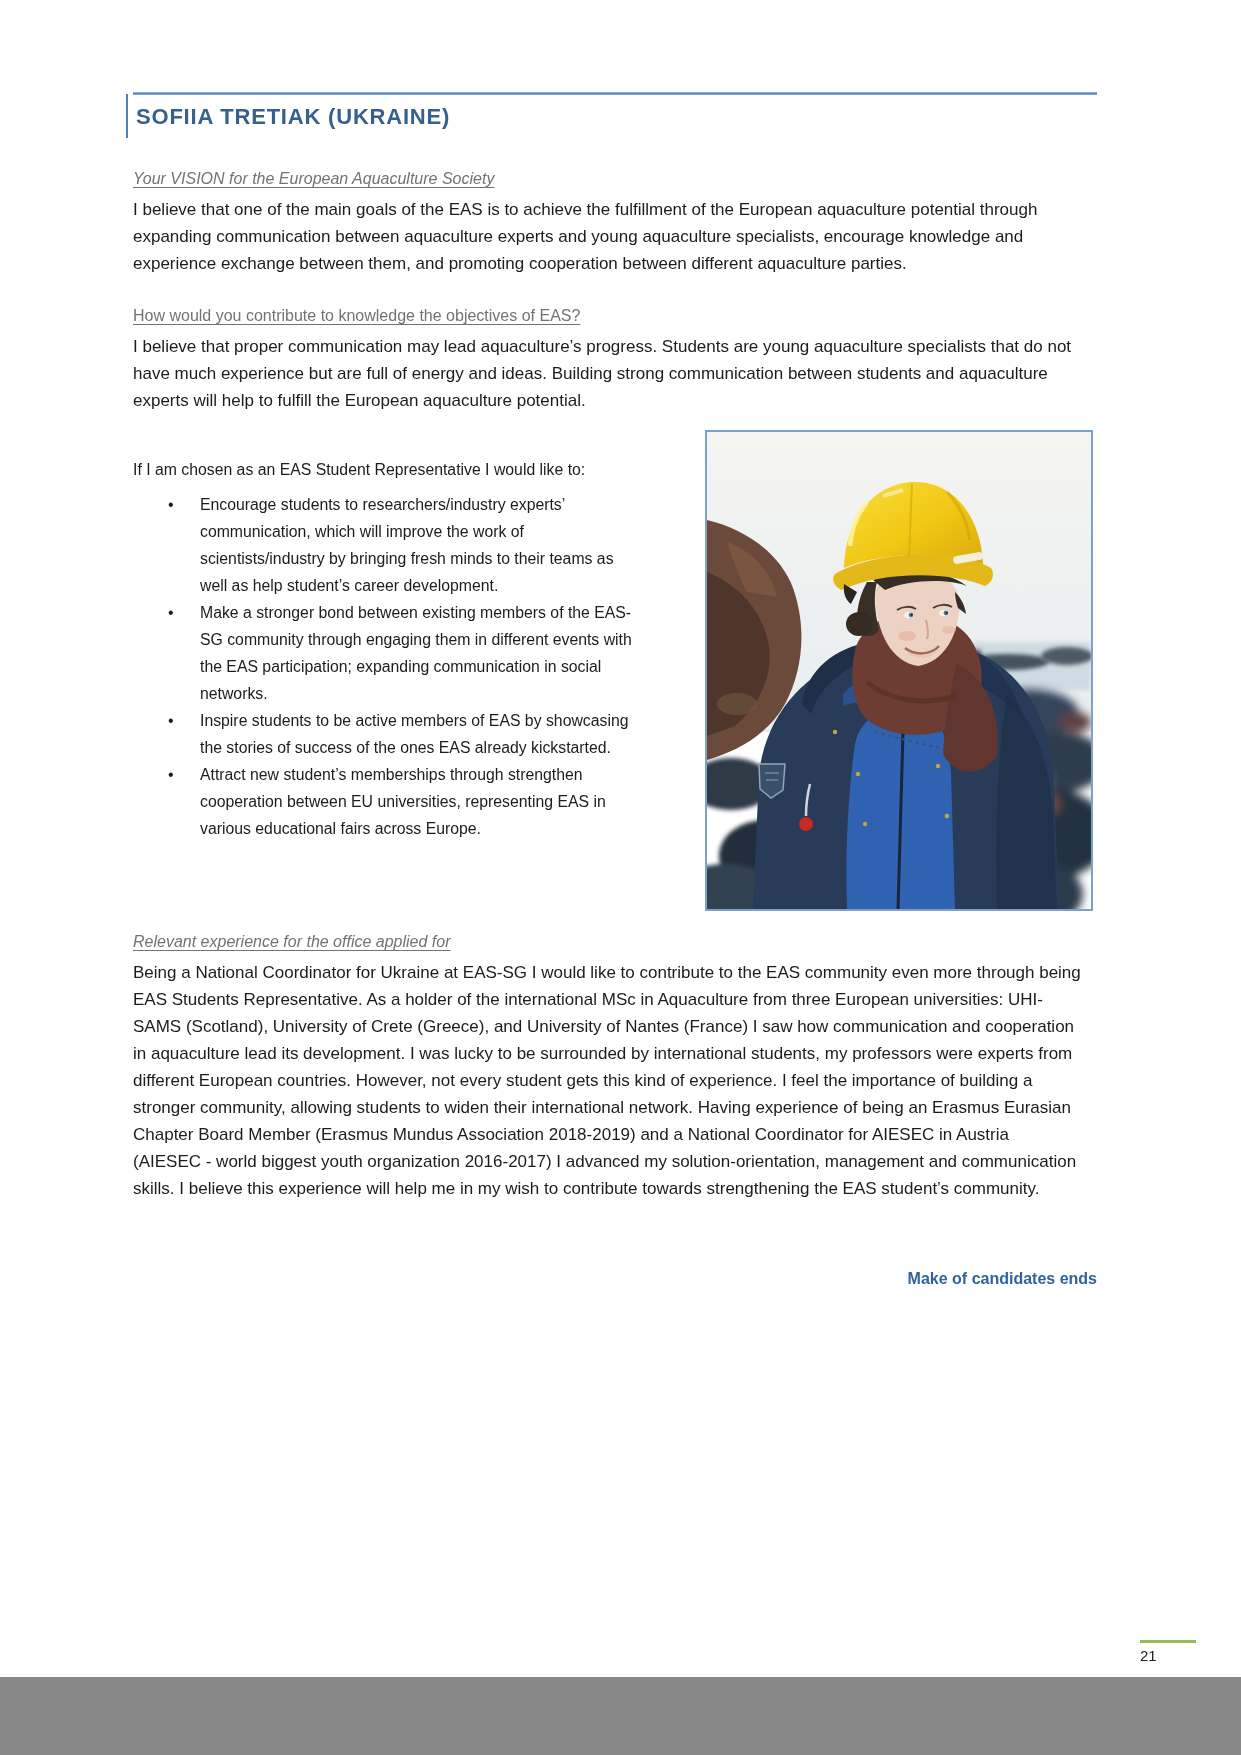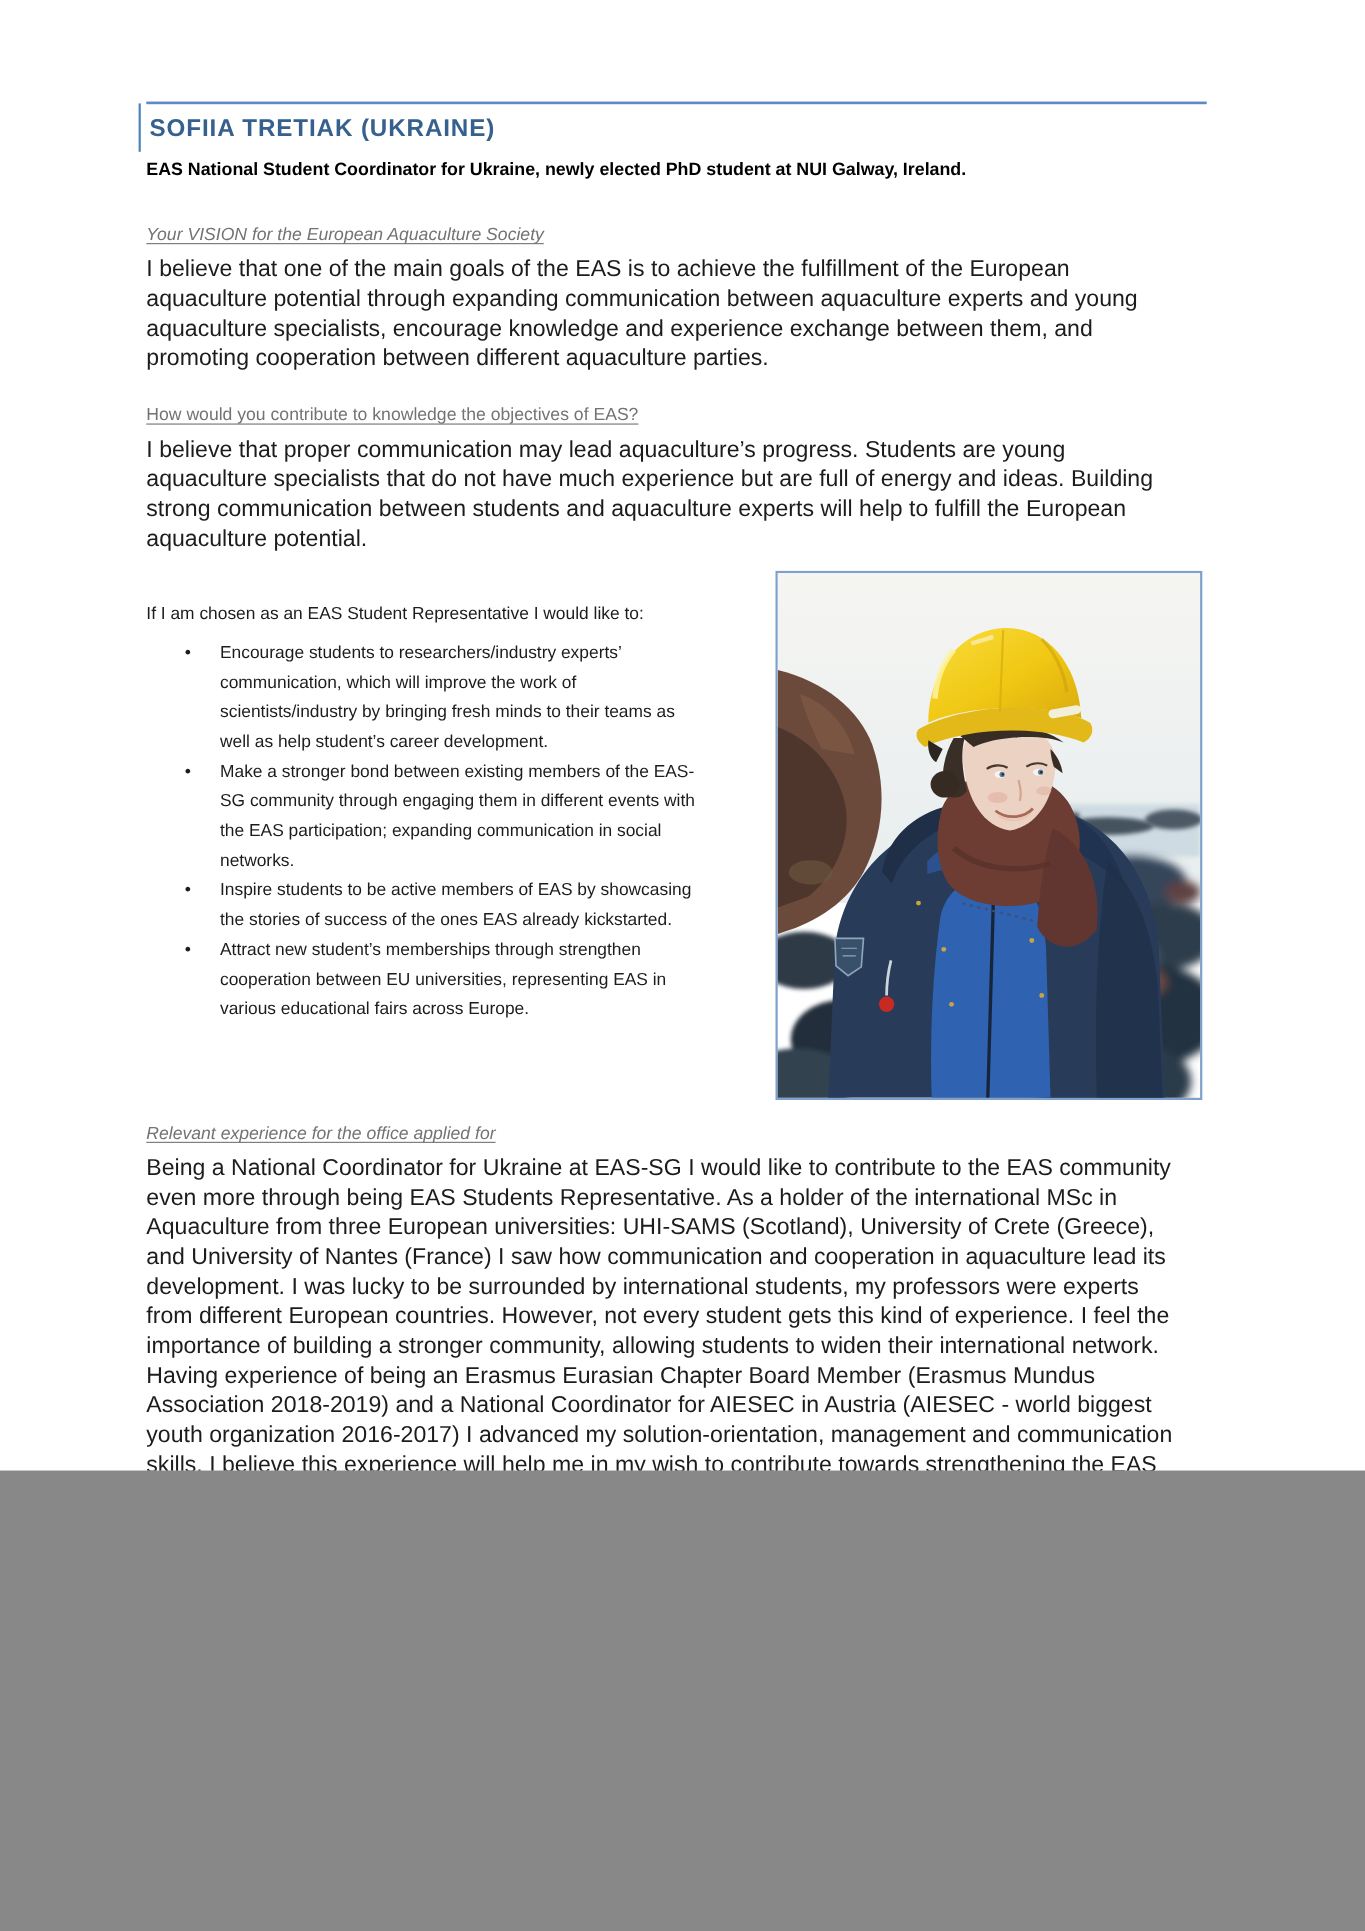--- a/index.html
+++ b/index.html
@@ -1,18 +1,18 @@
 <!DOCTYPE html>
 <html><head>
 <meta charset="utf-8">
 <style>
   html,body{margin:0;padding:0;background:#888;}
   .page{
     position:relative;
-    width:1241px;height:1337px;
+    width:1241px;height:1677px;
     margin:0 auto;
     background:#ffffff;
     font-family:"Liberation Sans", sans-serif;
     color:#1c1c1c;
     overflow:hidden;
   }
   .content{
     position:absolute;
     left:133px;top:92px;
     width:964px;
@@ -45,21 +45,21 @@
     color:#737373;
     text-decoration:underline;
     text-underline-offset:3px;
     font-weight:normal;
   }
   .sec-heading.italic{font-style:italic;}
   .mt-lg{margin-top:40px;}
   .mt-md{margin-top:30px;}
   p.body{
     margin:8px 16px 0 0;
-    font-size:21px;
+    font-size:17px;
     line-height:27px;
   }
   
   .two-col{
     display:flex;
     align-items:flex-start;
     margin-top:16px;
   }
   .list-col{
     width:522px;
@@ -128,21 +128,20 @@
 
 <div class="page">
   <div class="content">
 
     <div class="title-block">
       <div class="title-rule"></div>
       <div class="title-left-bar"></div>
       <h1 class="doc-title">SOFIIA TRETIAK (UKRAINE)</h1>
     </div>
 
-    <div class="subtitle">EAS National Student Coordinator for Ukraine, newly elected PhD student at NUI Galway, Ireland.</div>
 
     <div class="sec-heading italic mt-lg">Your VISION for the European Aquaculture Society</div>
     <p class="body">I believe that one of the main goals of the EAS is to achieve the fulfillment of the European aquaculture potential through expanding communication between aquaculture experts and young aquaculture specialists, encourage knowledge and experience exchange between them, and promoting cooperation between different aquaculture parties.</p>
 
     <div class="sec-heading mt-md">How would you contribute to knowledge the objectives of EAS?</div>
     <p class="body">I believe that proper communication may lead aquaculture’s progress. Students are young aquaculture specialists that do not have much experience but are full of energy and ideas. Building strong communication between students and aquaculture experts will help to fulfill the European aquaculture potential.</p>
 
     <div class="two-col">
       <div class="list-col">
         <p class="list-intro">If I am chosen as an EAS Student Representative I would like to:</p>

